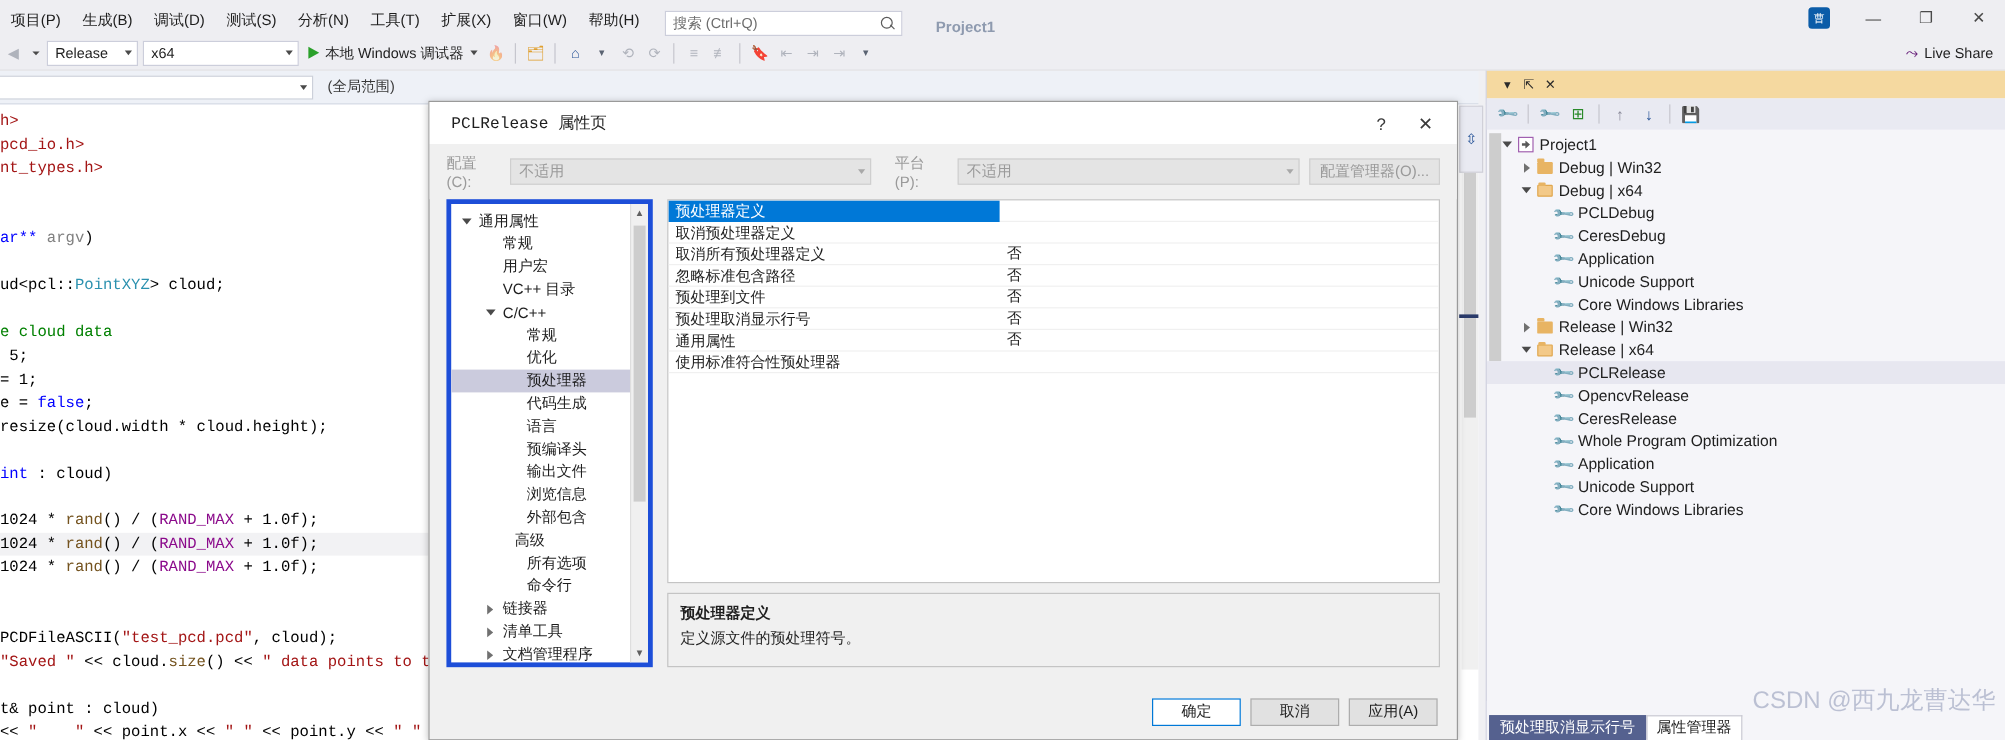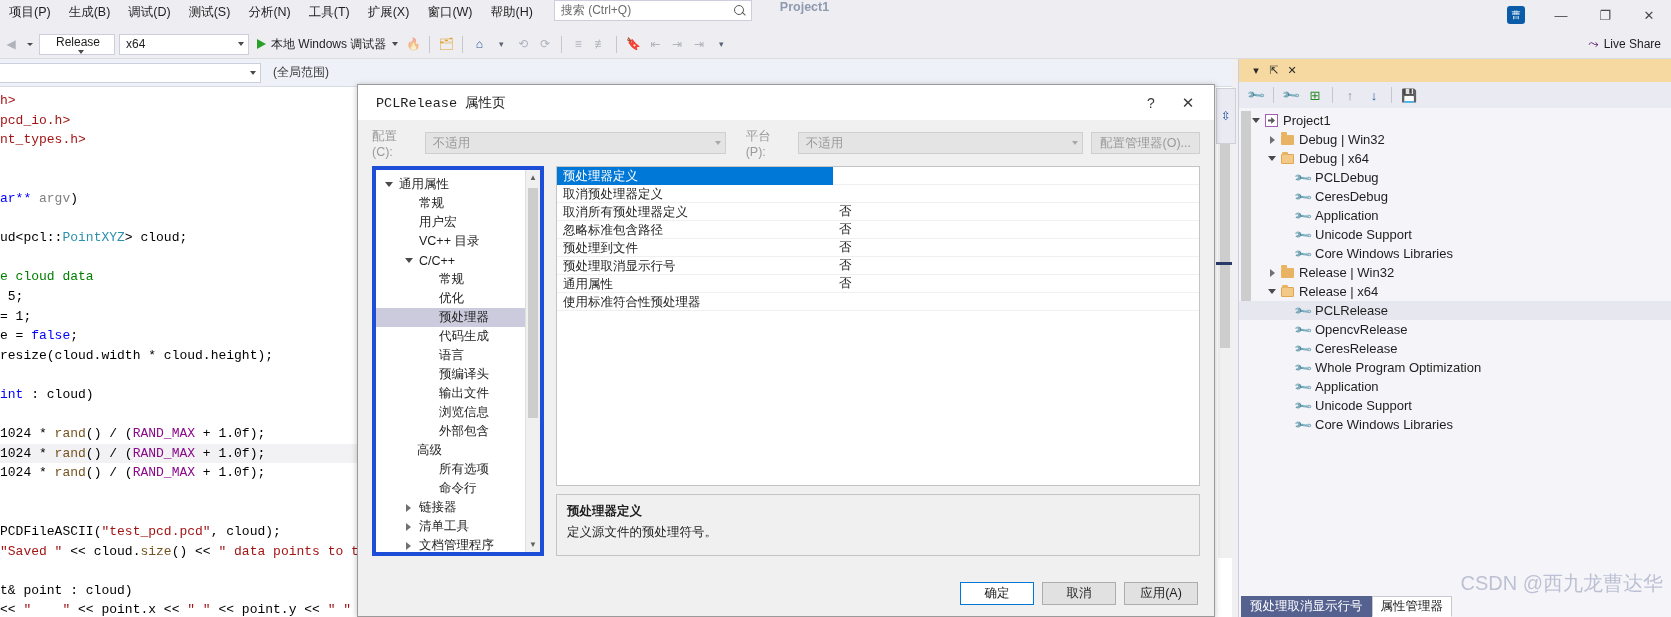--- a/index.html
+++ b/index.html
@@ -11,21 +11,21 @@
     font-size: 12px;
     color: #1e1e1e;
     background: #f5f5f7;
   }
   #root { position: relative; width: 1671px; height: 617px; }
 
   
   .menubar {
     position: absolute; left: 0; top: 0; width: 1671px; height: 30px;
     background: #eeeef2;
-    display: flex; align-items: flex-start;
+    display: flex; align-items: flex-end;
   }
   .menu-item {
     padding: 4px 9px; font-size: 12.5px; color: #1e1e1e; white-space: nowrap;
     cursor: default;
   }
   .search-box {
     margin-left: 12px; width: 198px; height: 21px; background: #fff;
     border: 1px solid #cccedb; display: flex; align-items: center;
     padding: 0 4px 0 6px; position: relative;
   }
@@ -349,21 +349,21 @@
       <div class="acct-badge">曹</div>
       <div class="winbtn">—</div>
       <div class="winbtn">❐</div>
       <div class="winbtn close">✕</div>
     </div>
   </div>
 
   <div class="toolbar">
     <div class="tb-icon dim">◀</div>
     <div class="caret sm" style="margin-right:6px;"></div>
-    <div class="combo" style="width:76px;flex-direction:column;">
+    <div class="combo" style="width:76px;">
       <span class="cv">Release</span>
       <span class="caret"></span>
     </div>
     <div class="combo" style="width:130px;">
       <span class="cv">x64</span>
       <span class="caret"></span>
     </div>
     <div class="run-btn">
       <span class="play-tri"></span>
       <span>本地 Windows 调试器</span>
@@ -488,21 +488,21 @@
               <span style="margin-left: 4px;">输出文件</span>
             </div>
             <div class="tnode" style="padding-left: 46px;">
               <span class="tw"></span>
               <span style="margin-left: 4px;">浏览信息</span>
             </div>
             <div class="tnode" style="padding-left: 46px;">
               <span class="tw"></span>
               <span style="margin-left: 4px;">外部包含</span>
             </div>
-            <div class="tnode" style="padding-left: 24px; text-align: center;">
+            <div class="tnode" style="padding-left: 36px; text-align: center;">
               <span class="tw"></span>
               <span style="margin-left: 4px;">高级</span>
             </div>
             <div class="tnode" style="padding-left: 46px;">
               <span class="tw"></span>
               <span style="margin-left: 4px;">所有选项</span>
             </div>
             <div class="tnode" style="padding-left: 46px;">
               <span class="tw"></span>
               <span style="margin-left: 4px;">命令行</span>

